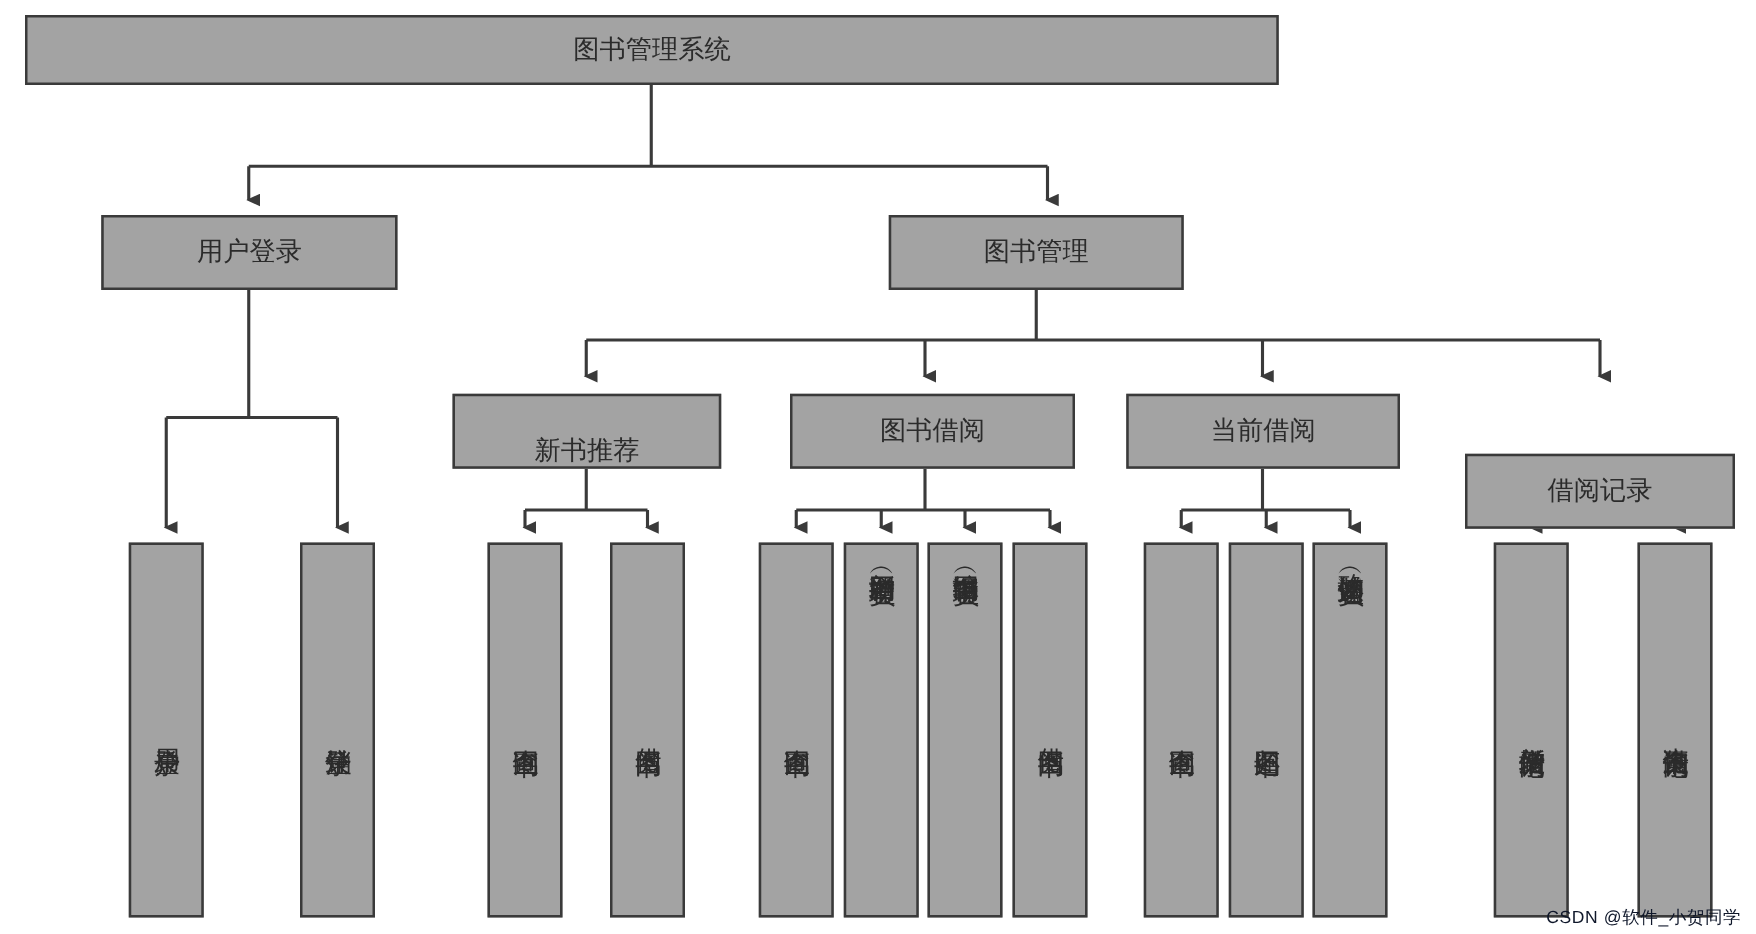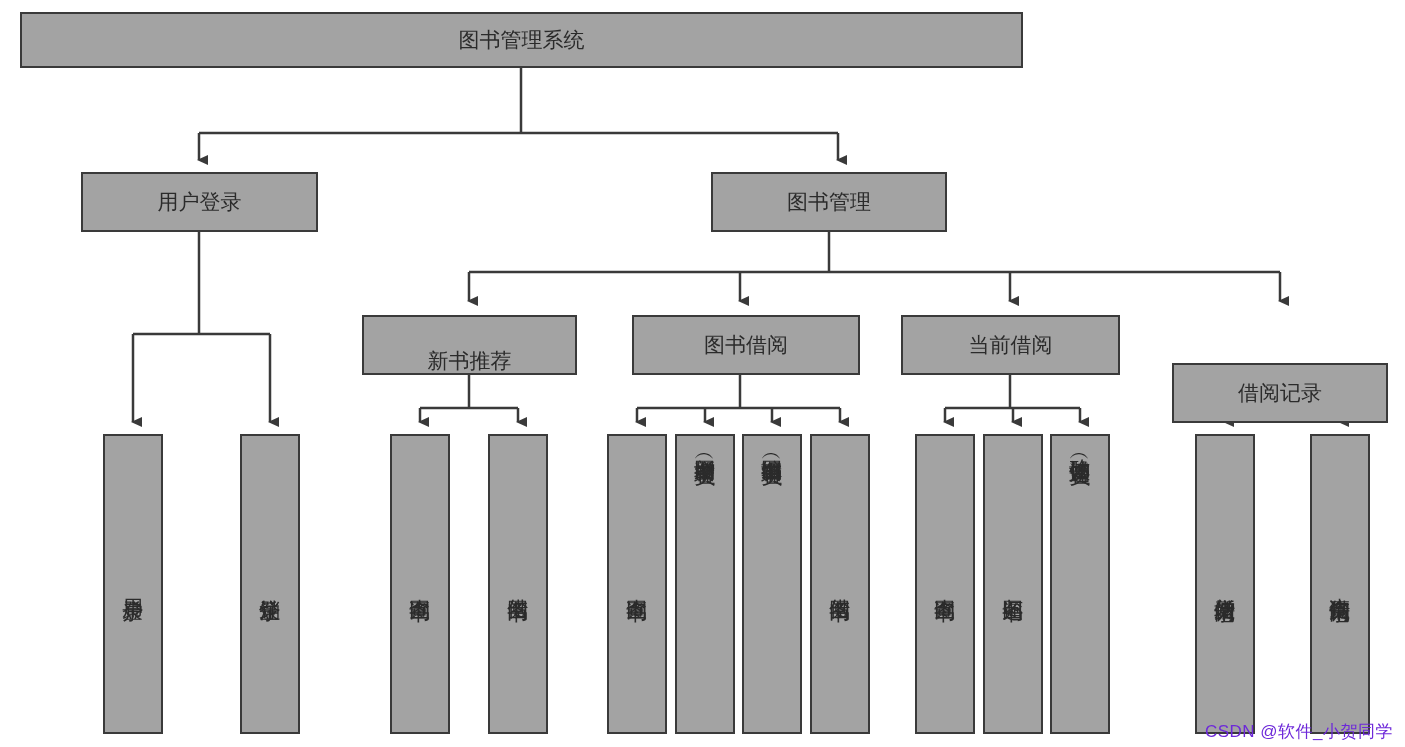--- a/index.html
+++ b/index.html
@@ -53,22 +53,22 @@
     stroke-width:2.5;
     fill:none;
   }
   .arrowhead{
     fill:#3a3a3a;
   }
   .watermark{
     position:absolute;
     right:12px;
     bottom:4px;
-    font-size:17px;
-    color:#6d28d9;
+    font-size:14px;
+    color:#0f172a;
     white-space:nowrap;
     letter-spacing:0.5px;
   }
 </style>
 </head>
 <body>
 
 <div id="canvas">
 
   <svg class="wires" viewBox="0 0 1405 747">

